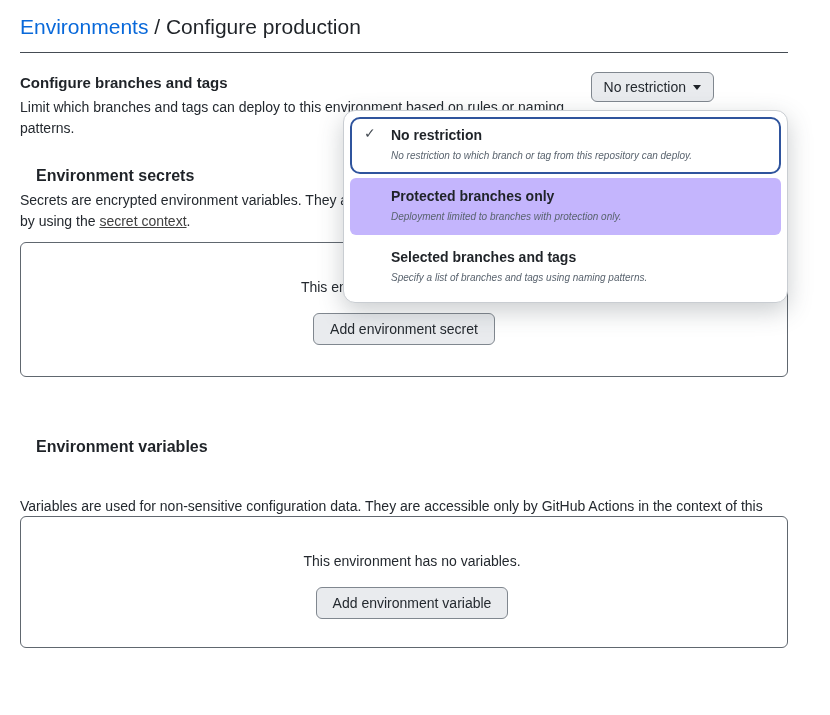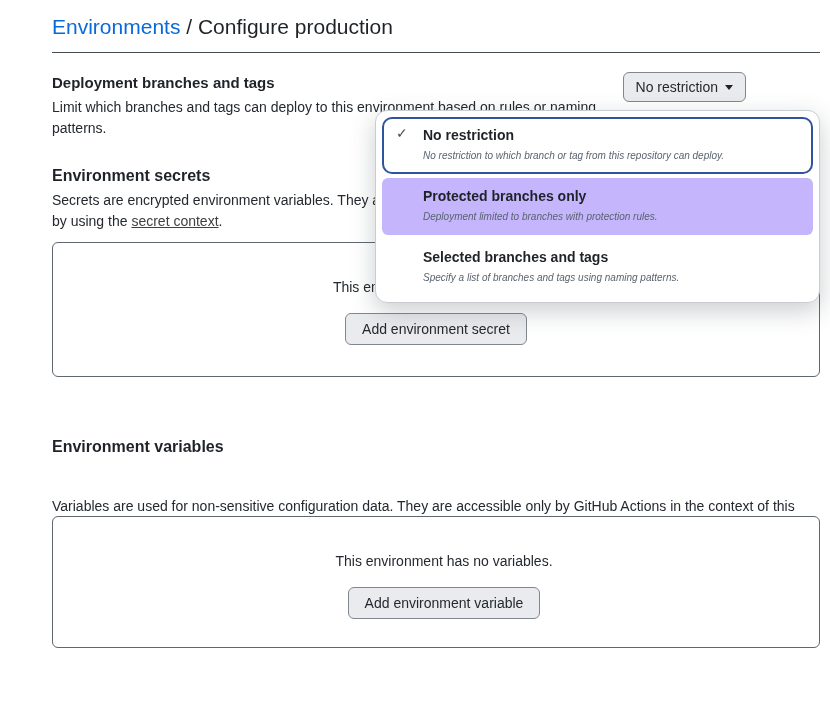--- a/index.html
+++ b/index.html
@@ -1,18 +1,18 @@
 <!DOCTYPE html>
 <html><head>
 <meta charset="utf-8">
 <style>
   * { margin:0; padding:0; box-sizing:border-box; }
   html,body { width:830px; height:715px; background:#ffffff; overflow:hidden;
     font-family:"Liberation Sans", sans-serif; color:#1f2328; }
-  .stage { position:relative; width:756px; height:715px;margin-left:32px; }
+  .stage { position:relative; width:756px; height:715px; }
 
   
   .page-title { position:absolute; left:20px; top:15px; font-size:21px; font-weight:400; }
   .page-title a { color:#0969da; text-decoration:none; cursor:pointer; }
   .title-rule { position:absolute; left:20px; top:52px; width:768px; height:0;
     border-top:1px solid #454c54; }
 
   
   .dep-heading { position:absolute; left:20px; top:74px; font-size:15px; font-weight:700; }
   .dep-desc { position:absolute; left:20px; top:97px; width:600px; font-size:14px;
@@ -36,21 +36,21 @@
   .menu-item:last-child { margin-bottom:0; }
   .menu-item.focused { border:2px solid #2f549d; border-radius:10px;
     padding:6px 10px 7px 39px; }
   .menu-item.highlighted { background:#c4b5fd; }
   .menu-item .check { position:absolute; left:14px; top:8px; font-size:14px; color:#454c54; }
   .menu-item.focused .check { left:12px; top:6px; }
   .mi-title { font-size:14px; font-weight:700; line-height:20px; color:#1f2328; }
   .mi-desc { font-size:10px; line-height:18px; color:#59636e; margin-top:2px;font-style:italic; }
 
   
-  .section-heading { position:absolute; left:20px; font-size:16px; font-weight:700; }
+  .section-heading { position:absolute; left:36px; font-size:16px; font-weight:700; }
   .section-desc { position:absolute; left:20px; width:768px; font-size:14px;
     line-height:21px; color:#24292f; }
   .section-desc a { color:#404040; text-decoration:underline; cursor:pointer; }
 
   .empty-box { position:absolute; left:20px; width:768px; border:1px solid #60676f;
     border-radius:6px; text-align:center; padding-top:36px; background:#ffffff; }
   .empty-msg { font-size:14px; line-height:16px; color:#24292f; }
   .empty-box .gh-btn { margin-top:18px; padding:6px 16px; }
 
   #secrets-heading { top:167px; }
@@ -62,34 +62,34 @@
   #variables-box { top:516px; height:132px;padding-left:16px; }
 </style>
 </head>
 <body>
 
 <div class="stage">
 
   <h1 class="page-title"><a>Environments</a><span> / </span><span>Configure production</span></h1>
   <div class="title-rule"></div>
 
-  <div class="dep-heading">Deployment branches and tags</div>
+  <div class="dep-heading">Configure branches and tags</div>
   <div class="dep-desc">Limit which branches and tags can deploy to this environment based on rules or naming patterns.</div>
 
   <button class="gh-btn trigger-btn"><span>No restriction</span><span class="caret"></span></button>
 
   <div class="menu-panel">
     <div class="menu-item focused">
       <span class="check">✓</span>
       <div class="mi-title">No restriction</div>
       <div class="mi-desc">No restriction to which branch or tag from this repository can deploy.</div>
     </div>
     <div class="menu-item highlighted">
       <div class="mi-title">Protected branches only</div>
-      <div class="mi-desc">Deployment limited to branches with protection rules.</div>
+      <div class="mi-desc">Deployment limited to branches with protection only.</div>
     </div>
     <div class="menu-item">
       <div class="mi-title">Selected branches and tags</div>
       <div class="mi-desc">Specify a list of branches and tags using naming patterns.</div>
     </div>
   </div>
 
   <div class="section-heading" id="secrets-heading">Environment secrets</div>
   <div class="section-desc" id="secrets-desc"><span>Secrets are encrypted environment variables. They are accessible only by GitHub Actions in the context of this environment by using the </span><a>secret context</a><span>.</span></div>
   <div class="empty-box" id="secrets-box">

